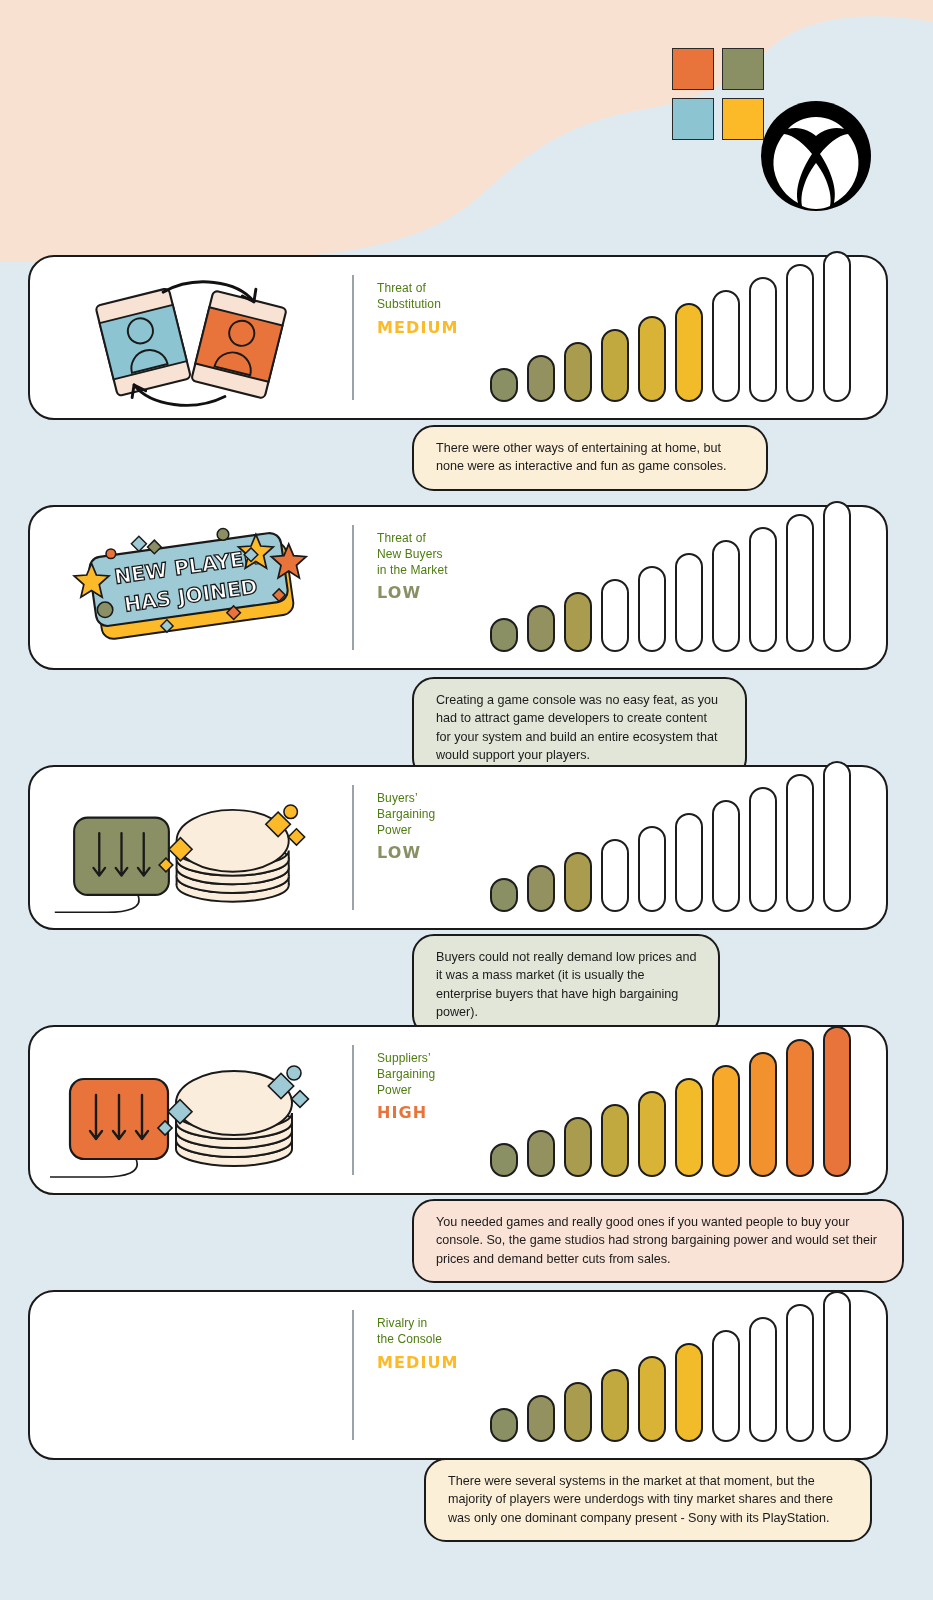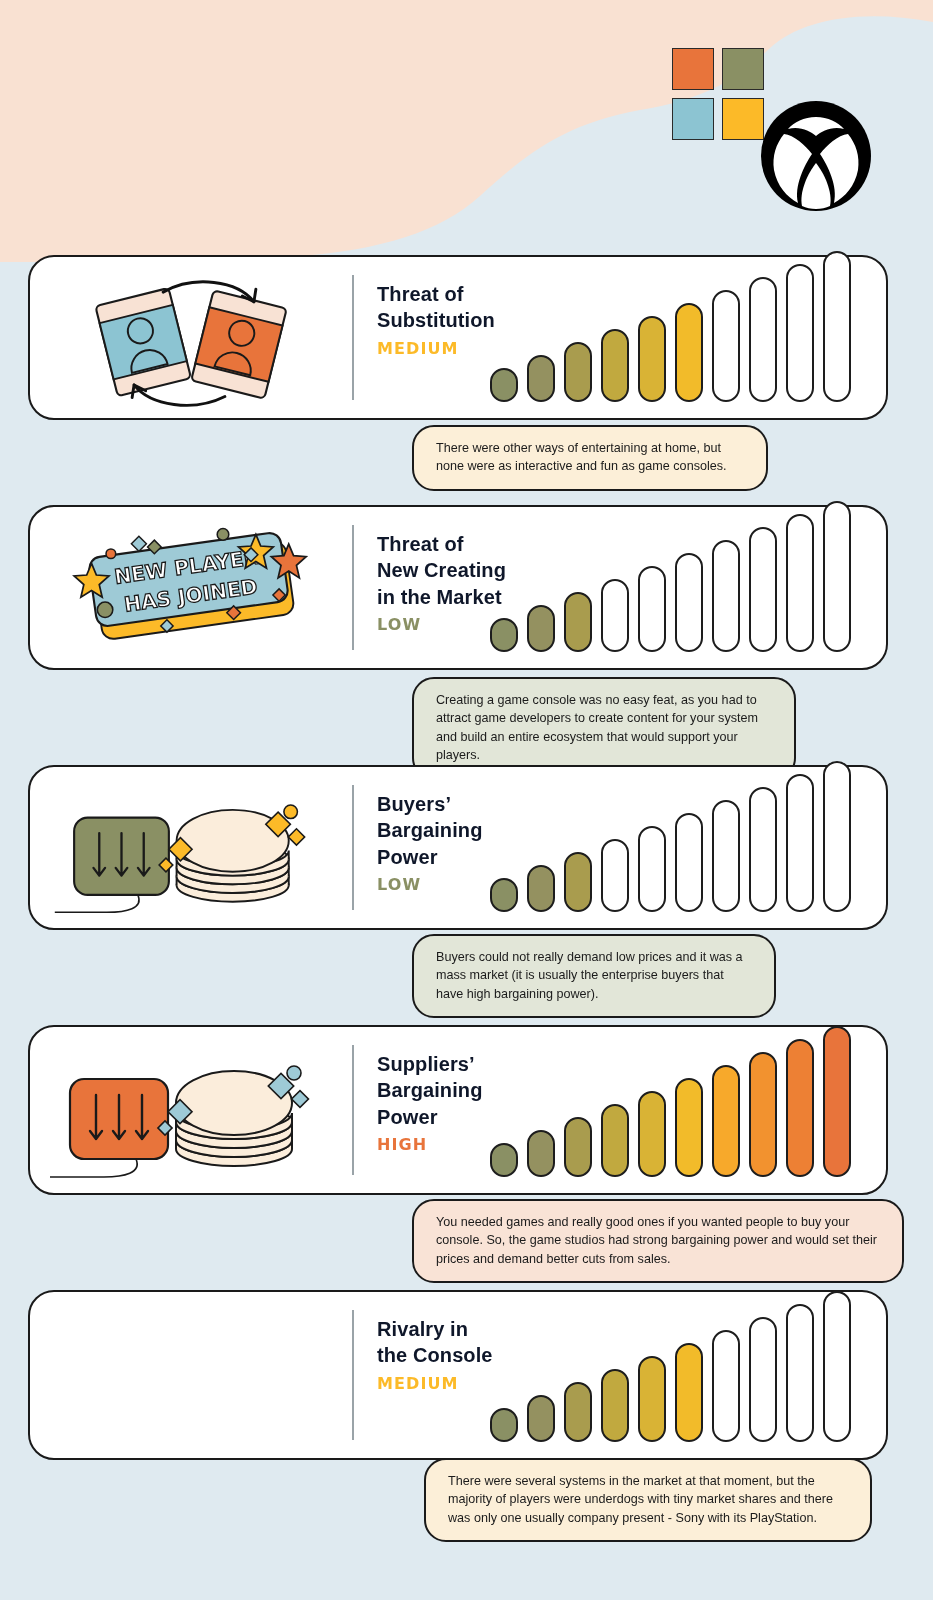--- a/index.html
+++ b/index.html
@@ -67,24 +67,24 @@
   .card-illus {
     position: absolute; left: 14px; top: 10px;
     width: 300px; bottom: 10px;
   }
   .card-text {
     position: absolute; left: 347px; top: 24px;
     width: 180px;
   }
   .card-label {
     font-family: "Liberation Sans", sans-serif;
-    font-size: 20px;
+    font-size: 12px;
     line-height: 1.32;
-    color: #0f172a;
-    font-weight: 700;
+    color: #4d7c0f;
+    font-weight: 400;
     letter-spacing: 0.1px;
   }
   .card-rating {
     margin-top: 5px;
     font-family: "DejaVu Sans", sans-serif;
     font-weight: 700;
     font-size: 16px;
     letter-spacing: 1.1px;
   }
   
@@ -209,40 +209,40 @@
         <rect x="204" y="34" width="10" height="10" transform="rotate(45 209 39)" fill="#9ecad6" stroke="#1a1a1a" stroke-width="1.5"></rect>
         <rect x="186" y="94" width="10" height="10" transform="rotate(45 191 99)" fill="#e8743b" stroke="#1a1a1a" stroke-width="1.5"></rect>
         <rect x="104" y="26" width="10" height="10" transform="rotate(45 109 31)" fill="#8a9064" stroke="#1a1a1a" stroke-width="1.5"></rect>
         <rect x="234" y="76" width="9" height="9" transform="rotate(45 238 80)" fill="#e8743b" stroke="#1a1a1a" stroke-width="1.5"></rect>
         <rect x="118" y="108" width="9" height="9" transform="rotate(45 122 112)" fill="#9ecad6" stroke="#1a1a1a" stroke-width="1.5"></rect>
       </svg>
     </div>
 
     <div class="card-text">
       <div class="card-label">Threat of</div>
-      <div class="card-label">New Creating</div>
+      <div class="card-label">New Buyers</div>
       <div class="card-label">in the Market</div>
       <div class="card-rating" style="color:#8a9064;">LOW</div>
     </div>
 
     <div class="bars" style="left:460px; bottom:16px;">
         <div class="bar" style="height: 34px; background: rgb(138, 144, 100);"></div>
         <div class="bar" style="height: 47px; background: rgb(148, 145, 96);"></div>
         <div class="bar" style="height: 60px; background: rgb(169, 156, 78);"></div>
         <div class="bar" style="height: 73px; background: rgb(255, 255, 255);"></div>
         <div class="bar" style="height: 86px; background: rgb(255, 255, 255);"></div>
         <div class="bar" style="height: 99px; background: rgb(255, 255, 255);"></div>
         <div class="bar" style="height: 112px; background: rgb(255, 255, 255);"></div>
         <div class="bar" style="height: 125px; background: rgb(255, 255, 255);"></div>
         <div class="bar" style="height: 138px; background: rgb(255, 255, 255);"></div>
         <div class="bar" style="height: 151px; background: rgb(255, 255, 255);"></div>
       </div>
   </div>
 
-  <div class="tooltip" style="left:412px; top:677px; width:384px; background:#e2e6d8;">Creating a game console was no easy feat, as you had to attract game developers to create content for your system and build an entire ecosystem that would support your players.</div>
+  <div class="tooltip" style="left:412px; top:677px; width:335px; background:#e2e6d8;">Creating a game console was no easy feat, as you had to attract game developers to create content for your system and build an entire ecosystem that would support your players.</div>
 
   <div class="card" style="left:28px; top:765px; width:860px; height:165px;">
     <div class="card-divider"></div>
 
     <div class="card-illus">
       <svg viewBox="0 0 300 150" width="300" height="145">
         <rect x="26" y="42" width="98" height="80" rx="14" fill="#8a9064" stroke="#1a1a1a" stroke-width="2.2"></rect>
         <g stroke="#1a1a1a" stroke-width="2.4" stroke-linecap="round" fill="none">
           <path d="M52 58 v44 M52 102 l-6 -8 M52 102 l6 -8"></path>
           <path d="M75 58 v44 M75 102 l-6 -8 M75 102 l6 -8"></path>
@@ -282,21 +282,21 @@
         <div class="bar" style="height: 73px; background: rgb(255, 255, 255);"></div>
         <div class="bar" style="height: 86px; background: rgb(255, 255, 255);"></div>
         <div class="bar" style="height: 99px; background: rgb(255, 255, 255);"></div>
         <div class="bar" style="height: 112px; background: rgb(255, 255, 255);"></div>
         <div class="bar" style="height: 125px; background: rgb(255, 255, 255);"></div>
         <div class="bar" style="height: 138px; background: rgb(255, 255, 255);"></div>
         <div class="bar" style="height: 151px; background: rgb(255, 255, 255);"></div>
       </div>
   </div>
 
-  <div class="tooltip" style="left:412px; top:934px; width:364px; background:#e2e6d8;">Buyers could not really demand low prices and it was a mass market (it is usually the enterprise buyers that have high bargaining power).</div>
+  <div class="tooltip" style="left:412px; top:934px; width:308px; background:#e2e6d8;">Buyers could not really demand low prices and it was a mass market (it is usually the enterprise buyers that have high bargaining power).</div>
 
   <div class="card" style="left:28px; top:1025px; width:860px; height:170px;">
     <div class="card-divider"></div>
 
     <div class="card-illus">
       <svg viewBox="0 0 300 150" width="300" height="150">
         <rect x="26" y="42" width="98" height="80" rx="14" fill="#e8743b" stroke="#1a1a1a" stroke-width="2.2"></rect>
         <g stroke="#1a1a1a" stroke-width="2.4" stroke-linecap="round" fill="none">
           <path d="M52 58 v44 M52 102 l-6 -8 M52 102 l6 -8"></path>
           <path d="M75 58 v44 M75 102 l-6 -8 M75 102 l6 -8"></path>
@@ -362,15 +362,15 @@
         <div class="bar" style="height: 73px; background: rgb(193, 169, 63);"></div>
         <div class="bar" style="height: 86px; background: rgb(217, 179, 53);"></div>
         <div class="bar" style="height: 99px; background: rgb(242, 187, 42);"></div>
         <div class="bar" style="height: 112px; background: rgb(255, 255, 255);"></div>
         <div class="bar" style="height: 125px; background: rgb(255, 255, 255);"></div>
         <div class="bar" style="height: 138px; background: rgb(255, 255, 255);"></div>
         <div class="bar" style="height: 151px; background: rgb(255, 255, 255);"></div>
       </div>
   </div>
 
-  <div class="tooltip" style="left:424px; top:1458px; width:448px; background:#fcefd8;">There were several systems in the market at that moment, but the majority of players were underdogs with tiny market shares and there was only one usually company present - Sony with its PlayStation.</div>
+  <div class="tooltip" style="left:424px; top:1458px; width:448px; background:#fcefd8;">There were several systems in the market at that moment, but the majority of players were underdogs with tiny market shares and there was only one dominant company present - Sony with its PlayStation.</div>
 
 </div>
 
 </body></html>

